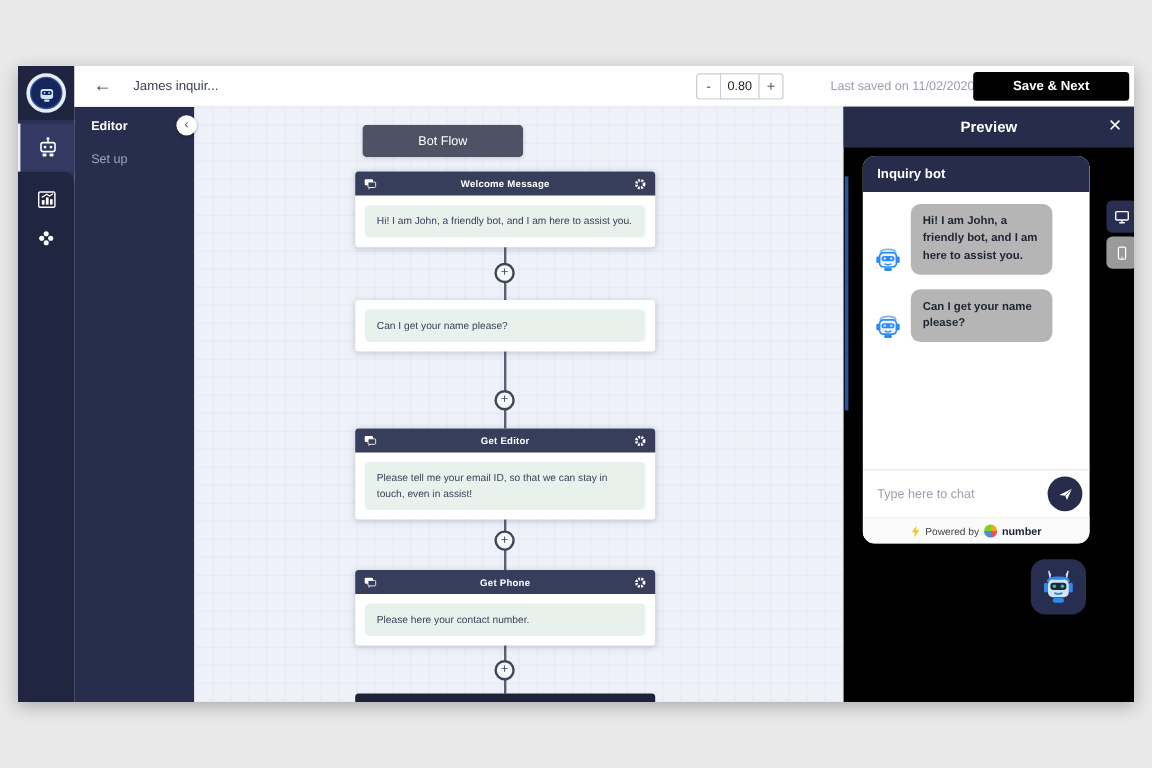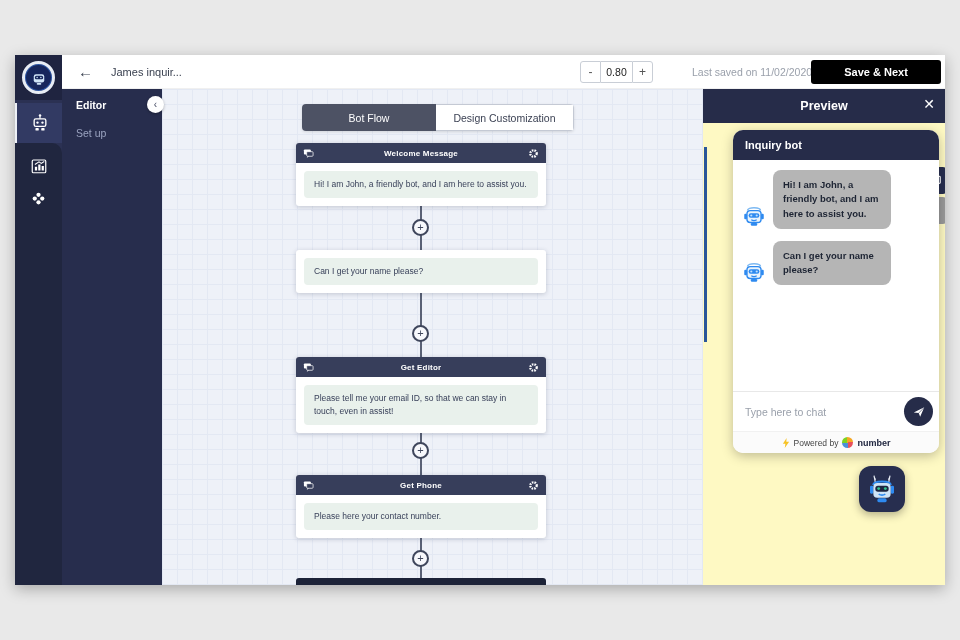--- a/index.html
+++ b/index.html
@@ -77,32 +77,32 @@
   .node-body { padding:8px; }
   .node-bubble { background:#e9f1ec; border-radius:4px; padding:7px 10px; font-size:8.5px;
                  color:#39415a; line-height:1.55; }
   .node-partial { position:absolute; left:134px; top:489px; width:250px; height:7px;
                   background:#1d2338; border-radius:3px 3px 0 0; z-index:3; }
 
   .canvas-scroll-track { position:absolute; right:2px; top:0; width:6px; height:496px; background:#f4f6fb; }
   .canvas-scrollbar { position:absolute; left:542px; top:58px; width:3px; height:195px; background:#2a5699; z-index:4; cursor:pointer; }
 
   
-  .preview { position:absolute; left:688px; top:34px; width:242px; height:496px; background:#fef9c3; }
+  .preview { position:absolute; left:688px; top:34px; width:242px; height:496px; background:#000000; }
   .preview-header { position:absolute; left:0; top:0; width:242px; height:34px; background:#262c49;
                     display:flex; align-items:center; justify-content:center; }
   .preview-title { color:#fff; font-size:12.5px; font-weight:bold; }
   .preview-close { position:absolute; right:10px; top:7px; color:#fff; font-size:14px; cursor:pointer; }
 
   .device-btn { position:absolute; width:26px; height:27px; border-radius:5px; display:flex;
                 align-items:center; justify-content:center; cursor:pointer; }
   .device-desktop { left:219px; top:78px; background:#272e4f; }
   .device-mobile  { left:219px; top:108px; background:#9a9a9a; }
 
-  .chat-widget { position:absolute; left:30px; top:41px; width:206px; height:323px; background:#fff;
+  .chat-widget { position:absolute; left:16px; top:41px; width:189px; height:323px; background:#fff;
                  border-radius:10px; box-shadow:0 3px 12px rgba(0,0,0,.25); display:flex; flex-direction:column; overflow:hidden; }
   .chat-header { height:30px; background:#262c49; color:#fff; font-size:11px; font-weight:bold;
                  display:flex; align-items:center; padding-left:12px; flex:0 0 auto; }
   .chat-body { flex:1; padding:10px 8px; overflow:hidden; }
   .chat-row { display:flex; align-items:flex-end; margin-bottom:12px; }
   .chat-avatar { width:26px; height:26px; flex:0 0 auto; margin-right:6px; }
   .chat-bubble { background:#b5b5b5; border-radius:8px; padding:8px 10px; font-size:9.5px;
                  color:#1d2433; line-height:1.5; max-width:118px; font-weight:bold; }
   .chat-input-row { flex:0 0 auto; height:40px; border-top:1px solid #e8e8e8; display:flex; align-items:center; padding:0 6px 0 12px; }
   .chat-input { flex:1; border:none; outline:none; font-size:10.5px; color:#333;
@@ -204,21 +204,20 @@
       <div class="zoom-val">0.80</div>
       <div class="zoom-btn plus">+</div>
     </div>
     <span class="last-saved">Last saved on 11/02/2020 7:00 PM</span>
     <button class="save-btn">Save &amp; Next</button>
   </div>
 
   <div class="canvas">
     <div class="tabs">
       <div class="tab active">Bot Flow</div>
-      <div class="tab inactive">Design Customization</div>
     </div>
 
     <div class="flow-line"></div>
 
     <div class="flow-node" style="top:54px">
       <div class="node-header">
         <svg width="11" height="11" viewBox="0 0 24 24">
             <rect x="2" y="3" width="15" height="11" rx="2" fill="#fff"></rect>
             <rect x="8" y="8" width="14" height="10" rx="2" fill="#373e5b" stroke="#fff" stroke-width="1.6"></rect>
             <path d="M10 18 l-2 4 5-4z" fill="#fff"></path>

